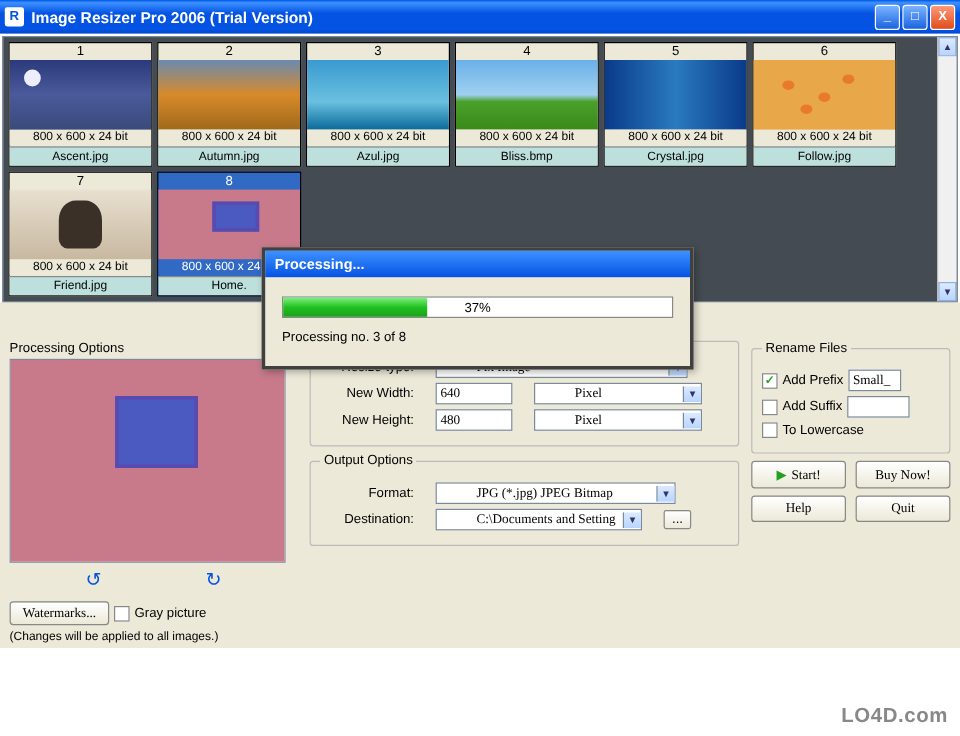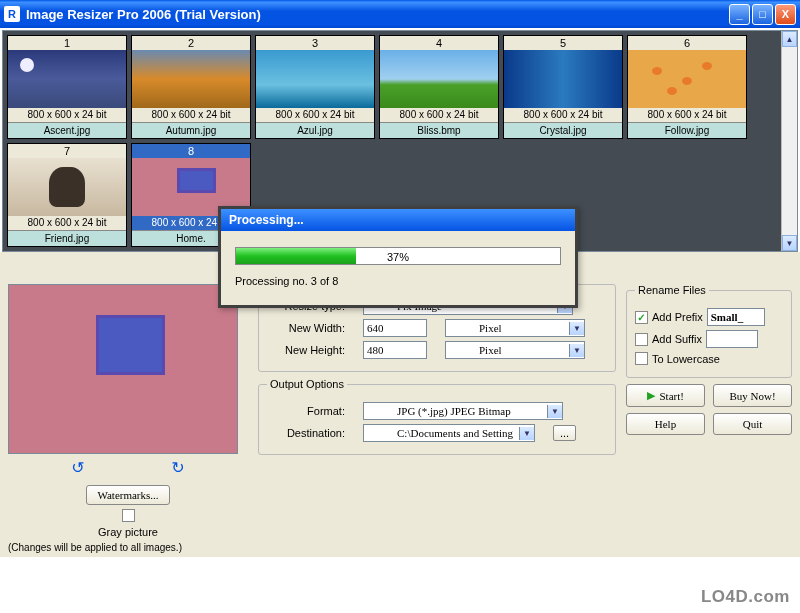--- a/index.html
+++ b/index.html
@@ -36,21 +36,21 @@
 .cols { display: flex; gap: 10px; }
 .col-left { width: 240px; }
 .col-mid { flex: 1; }
 .col-right { width: 166px; }
 
 .group-label { font-size: 11px; margin-bottom: 3px; }
 .preview-box { border: 1px solid #7a8a99; background: #fff; width: 230px; height: 170px; }
 .preview-img { width: 100%; height: 100%; }
 .rotate-row { display: flex; justify-content: space-around; padding: 4px 20px; }
 .rotate-icon { font-size: 16px; color: #0453e3; cursor: pointer; }
-.row { display: flex; align-items: center; gap: 4px; margin: 4px 0; flex-direction: column; }
+.row { display: flex; align-items: center; gap: 4px; margin: 4px 0; }
 .checkbox { width: 13px; height: 13px; border: 1px solid #888; background: #fff; display: inline-flex; align-items: center; justify-content: center; font-size: 10px; color: #21a121; font-weight: bold; }
 .note { font-size: 10px; margin-top: 4px; }
 
 fieldset { border: 1px solid #bbb; border-radius: 3px; padding: 8px 8px 8px 8px; margin-bottom: 6px; }
 fieldset legend { font-size: 11px; padding: 0 3px; }
 .field-row { display: flex; align-items: center; gap: 18px; margin: 4px 0; }
 .field-row label { width: 78px; text-align: right; font-size: 11px; }
 .input, .select { border: 1px solid #7a8a99; background: #fff; font-size: 11px; padding: 2px 3px; font-family: Tahoma; }
 .select { display: flex; align-items: center; justify-content: space-between; padding-left: 33px; }
 .select .arrow-dn { width: 15px; text-align: center; background: linear-gradient(to bottom, #dbeaff, #b8d4ff); border-left: 1px solid #7a8a99; margin: -2px -3px -2px 4px; padding: 2px 0; font-size: 8px; color: #336; }
@@ -156,20 +156,21 @@
 
 <div class="main">
   <div class="toolbar">
     <button class="btn" style="width:110px">Add File(s)...</button>
     <button class="btn" style="width:110px">Remove All</button>
   </div>
 
   <div class="cols">
 
     <div class="col-left">
+      <div class="group-label">Processing Options</div>
       <div class="preview-box">
         <div class="preview-img bg-home"></div>
       </div>
       <div class="rotate-row">
         <span class="rotate-icon">↺</span>
         <span class="rotate-icon">↻</span>
       </div>
       <div class="row">
         <button class="btn">Watermarks...</button>
         <span class="checkbox"></span>
@@ -224,21 +225,21 @@
         </div>
       </fieldset>
     </div>
 
     <div class="col-right">
       <fieldset>
         <legend>Rename Files</legend>
         <div class="field-row" style="gap:4px">
           <span class="checkbox">✓</span>
           <span>Add Prefix</span>
-          <input class="input" style="width: 58px; font-weight: bold;" value="Small_">
+          <input class="input" style="width: 44px;" value="Small_">
         </div>
         <div class="field-row" style="gap:4px">
           <span class="checkbox"></span>
           <span>Add Suffix</span>
           <input class="input" style="width: 52px;" value="">
         </div>
         <div class="field-row" style="gap:4px">
           <span class="checkbox"></span>
           <span>To Lowercase</span>
         </div>

